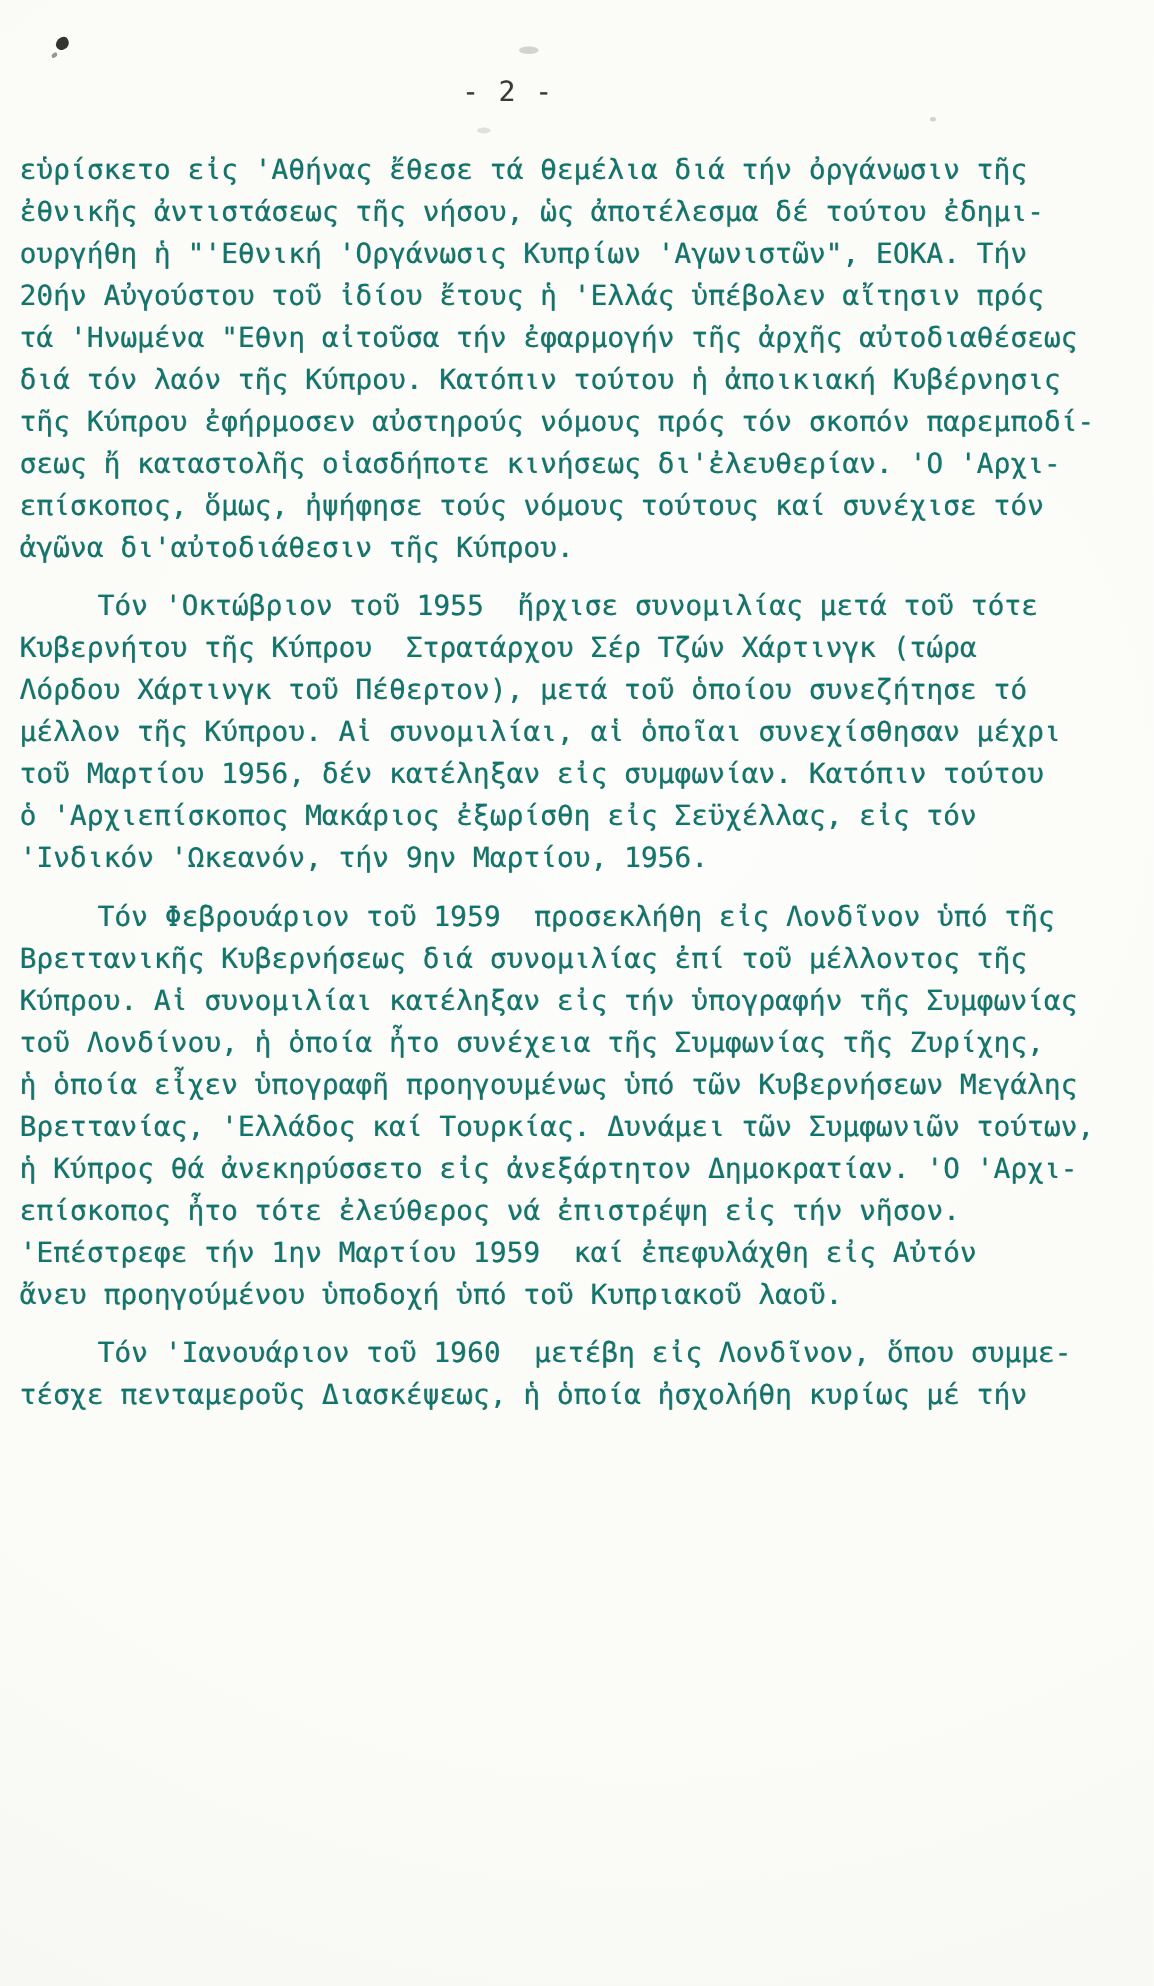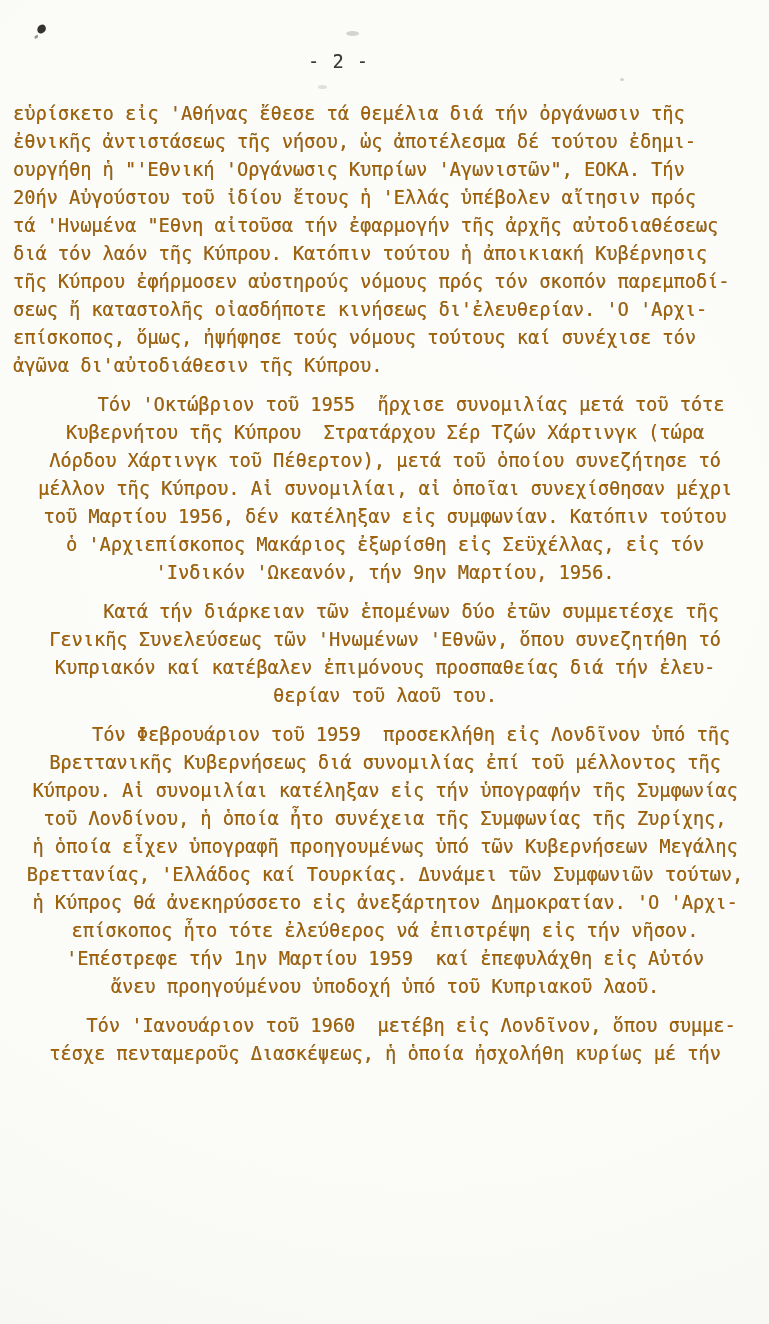--- a/index.html
+++ b/index.html
@@ -28,30 +28,29 @@
     color: #3a3935;
     text-shadow: 0.3px 0.3px 0.4px rgba(48, 46, 40, 0.45);
   }
   .doc-body {
     position: absolute;
     top: 100px;
     left: 13px;
     width: 744px;
     font-size: 18.6px;
     line-height: 28px;
-    color: #a16207;
+    color: #0f766e;
     text-shadow: 0.3px 0.3px 0.45px rgba(48, 46, 40, 0.5);
   }
   .para {
     margin: 0 0 11px 0;
     white-space: pre-wrap;
   }
   .para.indent {
     text-indent: 52px;
-    text-align: center;
   }
   .para:last-child {
     margin-bottom: 12px;
   }
   
   .ink-blot {
     position: absolute;
     left: 37px;
     top: 25px;
     width: 9px;
@@ -91,24 +90,20 @@
 σεως ἤ καταστολῆς οἱασδήποτε κινήσεως δι'ἐλευθερίαν. 'Ο 'Αρχι-
 επίσκοπος, ὅμως, ἠψήφησε τούς νόμους τούτους καί συνέχισε τόν
 ἀγῶνα δι'αὐτοδιάθεσιν τῆς Κύπρου.</p>
     <p class="para indent">Τόν 'Οκτώβριον τοῦ 1955  ἤρχισε συνομιλίας μετά τοῦ τότε
 Κυβερνήτου τῆς Κύπρου  Στρατάρχου Σέρ Τζών Χάρτινγκ (τώρα
 Λόρδου Χάρτινγκ τοῦ Πέθερτον), μετά τοῦ ὁποίου συνεζήτησε τό
 μέλλον τῆς Κύπρου. Αἱ συνομιλίαι, αἱ ὁποῖαι συνεχίσθησαν μέχρι
 τοῦ Μαρτίου 1956, δέν κατέληξαν εἰς συμφωνίαν. Κατόπιν τούτου
 ὁ 'Αρχιεπίσκοπος Μακάριος ἐξωρίσθη εἰς Σεϋχέλλας, εἰς τόν
 'Ινδικόν 'Ωκεανόν, τήν 9ην Μαρτίου, 1956.</p>
-    <p class="para indent">Κατά τήν διάρκειαν τῶν ἑπομένων δύο ἐτῶν συμμετέσχε τῆς
-Γενικῆς Συνελεύσεως τῶν 'Ηνωμένων 'Εθνῶν, ὅπου συνεζητήθη τό
-Κυπριακόν καί κατέβαλεν ἐπιμόνους προσπαθείας διά τήν ἐλευ-
-θερίαν τοῦ λαοῦ του.</p>
     <p class="para indent">Τόν Φεβρουάριον τοῦ 1959  προσεκλήθη εἰς Λονδῖνον ὑπό τῆς
 Βρεττανικῆς Κυβερνήσεως διά συνομιλίας ἐπί τοῦ μέλλοντος τῆς
 Κύπρου. Αἱ συνομιλίαι κατέληξαν εἰς τήν ὑπογραφήν τῆς Συμφωνίας
 τοῦ Λονδίνου, ἡ ὁποία ἦτο συνέχεια τῆς Συμφωνίας τῆς Ζυρίχης,
 ἡ ὁποία εἶχεν ὑπογραφῆ προηγουμένως ὑπό τῶν Κυβερνήσεων Μεγάλης
 Βρεττανίας, 'Ελλάδος καί Τουρκίας. Δυνάμει τῶν Συμφωνιῶν τούτων,
 ἡ Κύπρος θά ἀνεκηρύσσετο εἰς ἀνεξάρτητον Δημοκρατίαν. 'Ο 'Αρχι-
 επίσκοπος ἦτο τότε ἐλεύθερος νά ἐπιστρέψη εἰς τήν νῆσον.
 'Επέστρεφε τήν 1ην Μαρτίου 1959  καί ἐπεφυλάχθη εἰς Αὐτόν
 ἄνευ προηγούμένου ὑποδοχή ὑπό τοῦ Κυπριακοῦ λαοῦ.</p>

